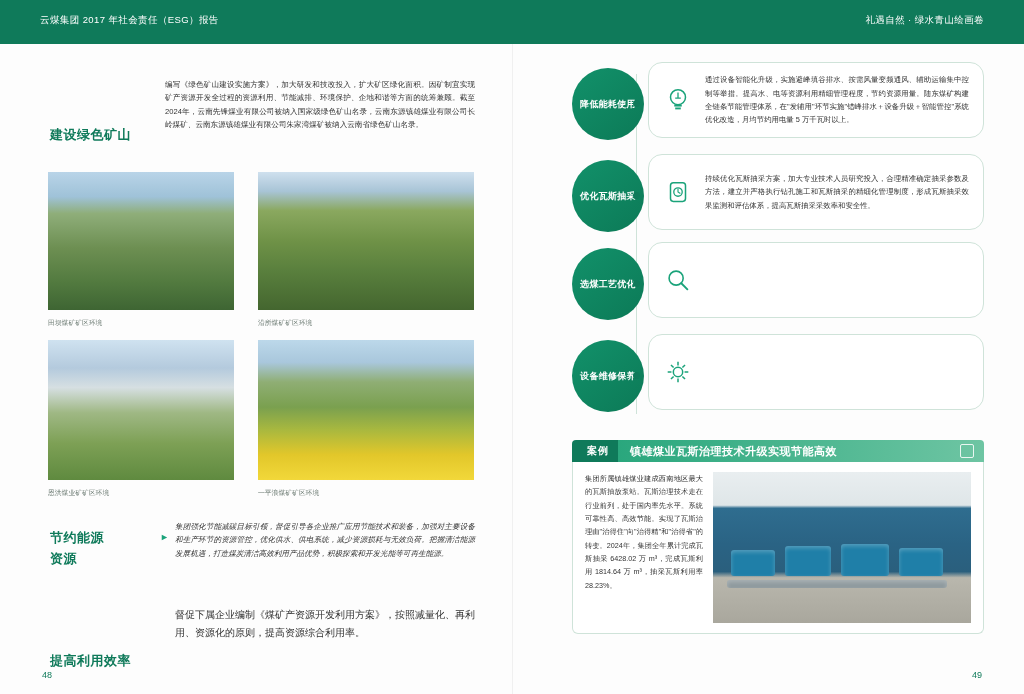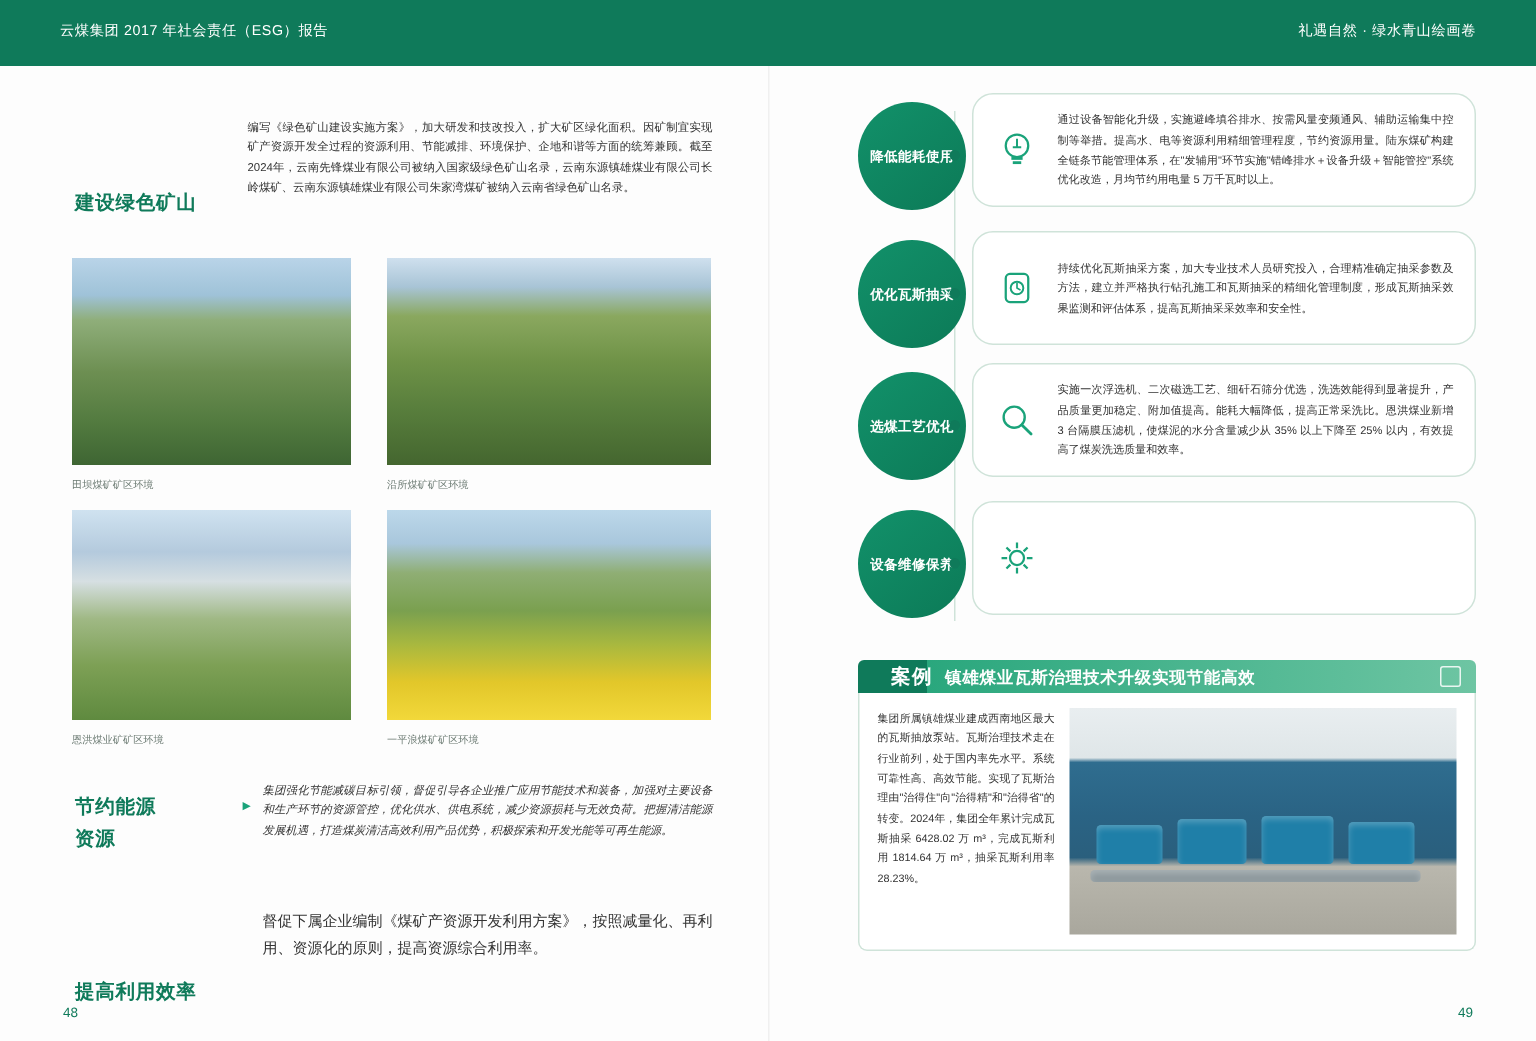--- a/index.html
+++ b/index.html
@@ -117,23 +117,23 @@
   .card.with-icon { padding-left: 56px; }
 
   
   .case-wrap { position: absolute; left: 572px; top: 440px; width: 412px; }
   .case-bar {
     position: relative; height: 22px; border-radius: 4px 4px 0 0;
     background: linear-gradient(90deg,#0f7a5a 0%,#0f7a5a 46px,#2aa77d 46px,#6ec5a3 100%);
     color: #fff;
   }
   .case-tag {
-    position: absolute; left: 12px; top: 0; width: 48px; height: 22px;
+    position: absolute; left: 2px; top: 0; width: 48px; height: 22px;
     display: flex; align-items: center; justify-content: center;
-    font-size: 13px; font-weight: bold; letter-spacing: 1px;
+    font-size: 10px; font-weight: bold; letter-spacing: 1px;
   }
   .case-title {
     position: absolute; left: 58px; top: 0; height: 22px;
     display: flex; align-items: center;
     font-size: 11px; font-weight: bold; letter-spacing: .5px;
   }
   .case-badge {
     position: absolute; right: 10px; top: 4px;
     width: 14px; height: 14px; border: 1px solid rgba(255,255,255,.85);
     border-radius: 2px;
@@ -246,21 +246,20 @@
     <div class="item" style="height:92px;">
       <div class="circle">选煤工艺优化</div>
       <div class="dot"></div>
       <div class="card with-icon">
         <span class="card-icon">
           <svg viewBox="0 0 32 32" width="30" height="30">
             <circle cx="14" cy="14" r="7.5" fill="none" stroke="#1aa37a" stroke-width="1.7"></circle>
             <path d="M19.5 19.5 L26 26" stroke="#1aa37a" stroke-width="2" stroke-linecap="round"></path>
           </svg>
         </span>
-        <div class="card-text">实施一次浮选机、二次磁选工艺、细矸石筛分优选，洗选效能得到显著提升，产品质量更加稳定、附加值提高。能耗大幅降低，提高正常采洗比。恩洪煤业新增 3 台隔膜压滤机，使煤泥的水分含量减少从 35% 以上下降至 25% 以内，有效提高了煤炭洗选质量和效率。</div>
       </div>
     </div>
 
     <div class="item" style="height:86px;">
       <div class="circle">设备维修保养</div>
       <div class="dot"></div>
       <div class="card with-icon">
         <span class="card-icon">
           <svg viewBox="0 0 32 32" width="30" height="30">
             <circle cx="16" cy="16" r="5" fill="none" stroke="#1aa37a" stroke-width="1.6"></circle>

